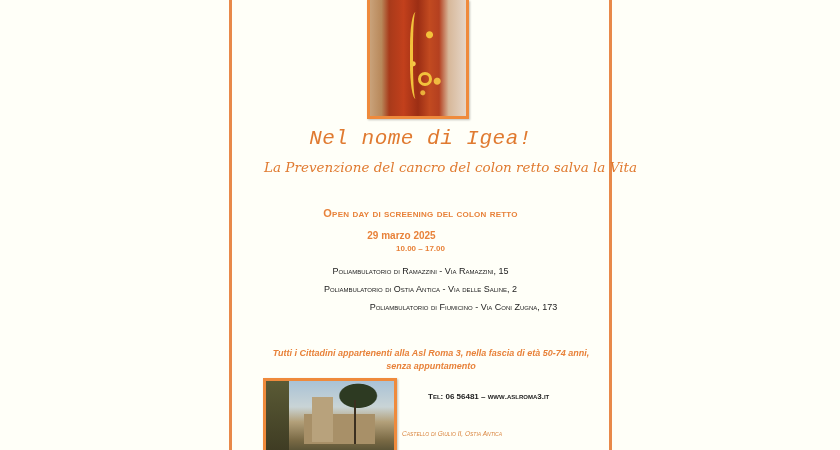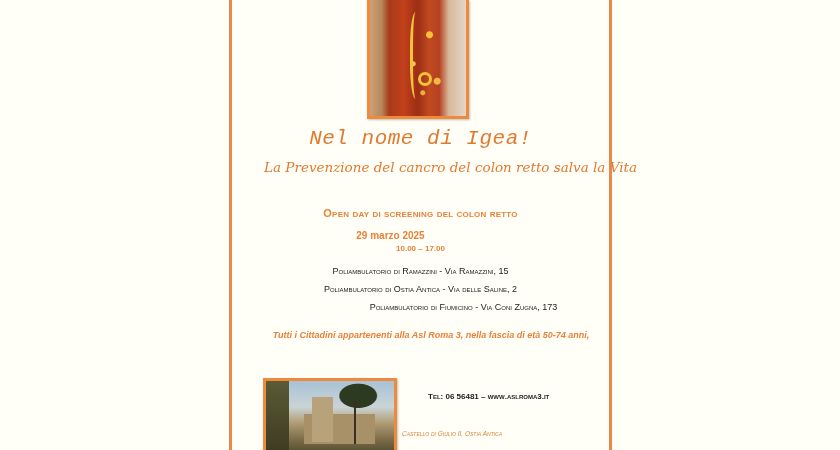--- a/index.html
+++ b/index.html
@@ -46,33 +46,33 @@
       text-align: right; color: #e07a30;
       font-family: "DejaVu Serif", serif; font-style: italic;
       font-size: 13.5px; white-space: nowrap; margin-left: 25px;
     }
     .openday {
       position: absolute; left: 229px; width: 383px; top: 207px;
       text-align: center; color: #e8823a; font-weight: bold;
       font-size: 11px; font-variant: small-caps; letter-spacing: 0.2px;
     }
     .date {
-      position: absolute; left: 222px; width: 337px; top: 230px;
+      position: absolute; left: 233px; width: 337px; top: 230px;
       text-align: center; color: #e8823a; font-weight: bold; font-size: 10px;
     }
     .time {
       position: absolute; left: 229px; width: 383px; top: 244px;
       text-align: center; color: #e8823a; font-weight: bold; font-size: 8px;
     }
     .clinic {
       position: absolute; left: 229px; width: 383px;
       text-align: center; color: #222; font-size: 9px; font-variant: small-caps;
     }
     .notice {
-      position: absolute; left: 229px; width: 404px; top: 329px;
+      position: absolute; left: 229px; width: 404px; top: 347px;
       text-align: center; color: #e8823a; font-style: italic; font-weight: bold;
       font-size: 9px; line-height: 13px;
     }
     .bottom-img {
       position: absolute; left: 263px; top: 378px; width: 134px; height: 80px;
       border: 3px solid #ef8a3c;
       background:
         radial-gradient(ellipse at 72% 20%, #2d3a22 0 14%, transparent 15%),
         linear-gradient(180deg, #a9c2d6 0%, #c9d4d6 35%, #b3a07a 55%, #7a6a45 80%, #4d4a30 100%);
       box-shadow: 1px 1px 2px rgba(0,0,0,0.25);
@@ -119,20 +119,21 @@
 <div class="openday">Open day di screening del colon retto</div>
 <div class="date">29 marzo 2025</div>
 <div class="time">10.00 – 17.00</div>
 
 <div class="clinic" style="top:266px;">Poliambulatorio di Ramazzini - Via Ramazzini, 15</div>
 <div class="clinic" style="top:284px;">Poliambulatorio di Ostia Antica - Via delle Saline, 2</div>
 <div class="clinic" style="top:302px;margin-left:43px;">Poliambulatorio di Fiumicino - Via Coni Zugna, 173</div>
 
 <div class="notice">
   <div>Tutti i Cittadini appartenenti alla Asl Roma 3, nella fascia di età 50-74 anni,</div>
+  <div>senza appuntamento</div>
 </div>
 
 <div class="bottom-img">
   <div class="trees-left"></div>
   <div class="castle"></div>
   <div class="tower"></div>
   <div class="pine-trunk"></div>
 </div>
 
 <div class="tel">Tel: 06 56481 – www.aslroma3.it</div>

